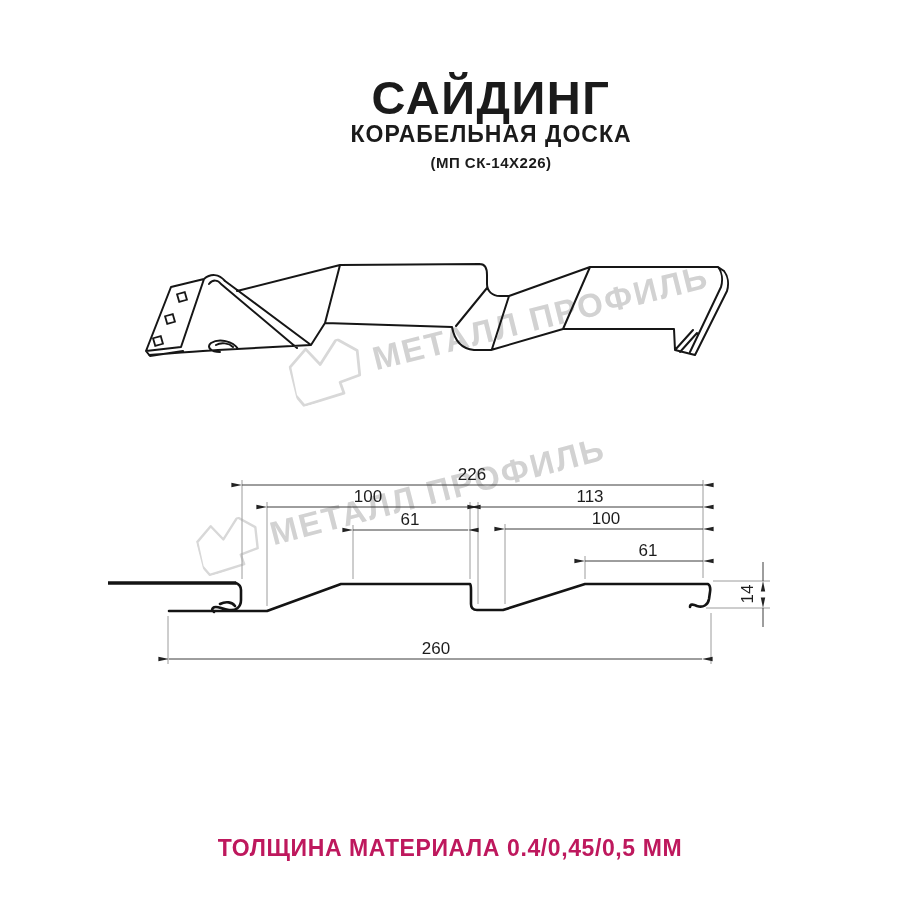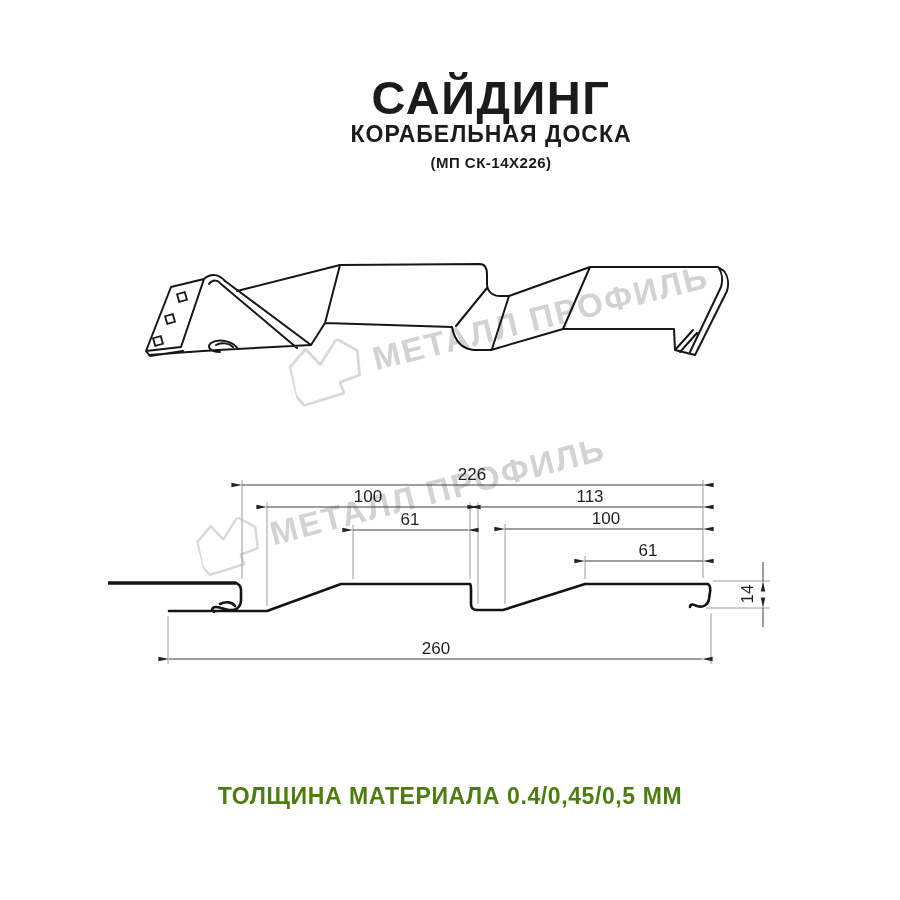--- a/index.html
+++ b/index.html
@@ -19,22 +19,22 @@
   
   .art{position:absolute;left:0;top:0;z-index:2;}
   .l3d{stroke:#161616;stroke-width:2;fill:none;stroke-linecap:round;stroke-linejoin:round;}
   .cs{stroke:#141414;stroke-width:2.6;fill:none;stroke-linecap:round;stroke-linejoin:round;}
   .cs-sheet{stroke:#141414;stroke-width:3.4;fill:none;stroke-linecap:butt;}
   .ext{stroke:#9c9c9c;stroke-width:1;fill:none;}
   .dim{stroke:#3c3c3c;stroke-width:1;fill:none;}
   .dim-t{font-family:"Liberation Sans",sans-serif;font-size:17px;fill:#1d1d1d;text-anchor:middle;}
   .hole{fill:#fff;stroke:#161616;stroke-width:1.8;}
   
-  .footer{position:absolute;top:783px;left:0;width:100%;text-align:center;z-index:3;
-          font-size:23px;font-weight:bold;letter-spacing:.6px;color:#4d7c0f;}
+  .footer{position:absolute;top:835px;left:0;width:100%;text-align:center;z-index:3;
+          font-size:23px;font-weight:bold;letter-spacing:.6px;color:#be185d;}
 </style>
 </head>
 <body>
 
 <div class="page">
 
   <div class="header">
     <div class="title">САЙДИНГ</div>
     <div class="subtitle">КОРАБЕЛЬНАЯ ДОСКА</div>
     <div class="model">(МП СК-14Х226)</div>

